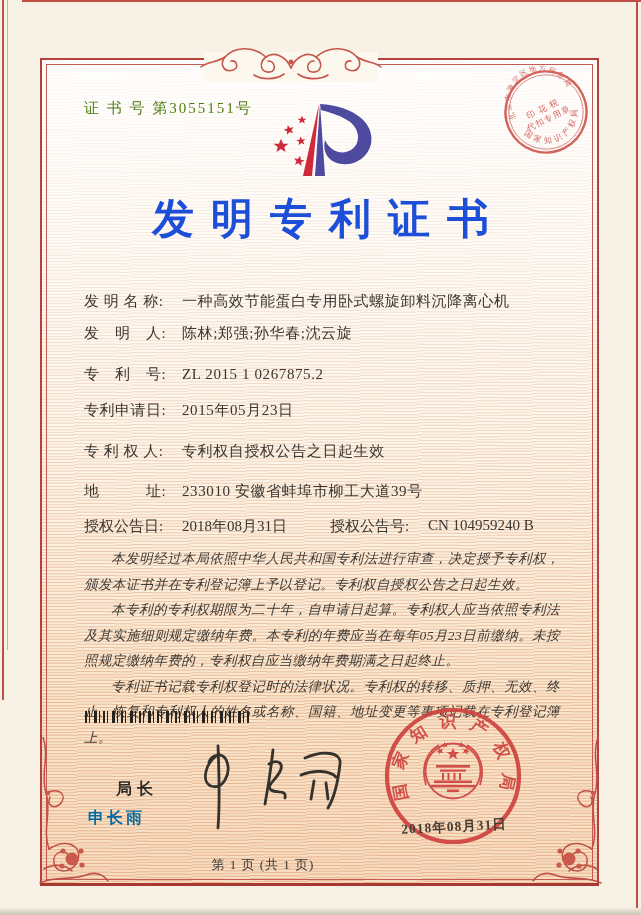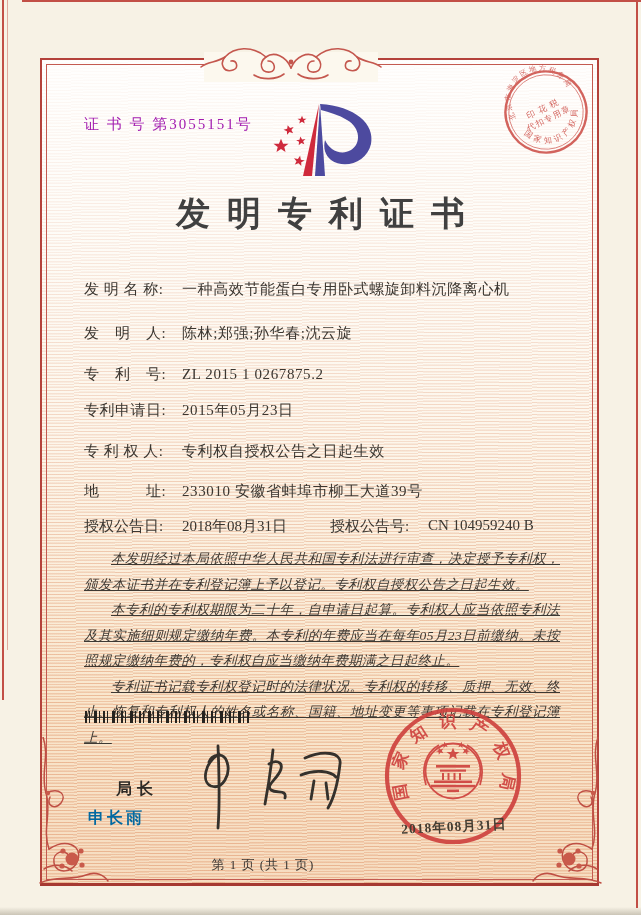--- a/index.html
+++ b/index.html
@@ -28,36 +28,36 @@
       repeating-linear-gradient(179deg, rgba(216,124,76,.30) 0 1px, rgba(255,255,255,0) 1px 3px),
       repeating-linear-gradient(181.5deg, rgba(216,124,76,.16) 0 1px, rgba(255,255,255,0) 1px 4px),
       linear-gradient(180deg, #fdf9ef 0%, #fcf2e2 45%, #f9e6cc 78%, #f6dcc0 100%);
   }
   .frame-outer { position:absolute; left:40px; top:58px; width:559px; height:828px;
     border:2px solid #b4423b; }
   .frame-inner { position:absolute; left:46px; top:64px; width:547px; height:816px;
     border:1px solid #c45a50; }
   .frame-bottom-thick { position:absolute; left:40px; top:883px; width:559px; height:3px; background:#a63931; }
 
-  .cert-no { position:absolute; left:84px; top:99px; font-size:15px; letter-spacing:2px; color:#a21caf;margin-top:16px; }
+  .cert-no { position:absolute; left:84px; top:99px; font-size:15px; letter-spacing:2px; color:#4d7c0f; }
   .logo { position:absolute; left:243px; top:90px; }
   .title { position:absolute; left:0; top:191px; width:641px; text-align:center;
     font-family:"Liberation Sans","DejaVu Sans",sans-serif;
-    font-size:34px; font-weight:700; letter-spacing:17px; padding-left:17px; color:#404040; }
+    font-size:42px; font-weight:700; letter-spacing:17px; padding-left:17px; color:#1d4ed8; }
 
   .frow { position:absolute; left:84px; font-size:15px; color:#3b3630; white-space:nowrap; }
   .flabel { display:inline-block; width:92px; white-space:pre; letter-spacing:.5px; }
   .fvalue { margin-left:6px; letter-spacing:.6px; }
   .grow { position:absolute; left:84px; top:517px; width:500px; font-size:15px; color:#3b3630; }
   .grow span { position:absolute; white-space:nowrap; }
   .g1 { left:0; } .gv1 { left:98px; } .g2 { left:246px; } .gv2 { left:344px; }
 
   .body-text { position:absolute; left:84px; top:546px; width:476px; }
   .body-text p { font-size:13.5px; line-height:25.5px; letter-spacing:.4px;
-    text-indent:2em; color:#3e3933; text-align:justify; font-style:italic;text-decoration:underline; }
+    text-indent:2em; color:#3e3933; text-align:justify; font-style:italic; }
 
   .barcode { position:absolute; left:85px; top:711px; width:166px; height:12px;
     background:repeating-linear-gradient(90deg,
       #26231f 0 2px, transparent 2px 4px,
       #26231f 4px 5px, transparent 5px 9px,
       #26231f 9px 12px, transparent 12px 14px,
       #26231f 14px 15px, transparent 15px 18px); }
 
   .sig-role { position:absolute; left:88px; top:779px; font-size:16px; letter-spacing:5px;
     font-weight:600; color:#2e2a26; font-family:"Liberation Sans","DejaVu Sans",sans-serif;margin-left:28px; }
@@ -174,21 +174,21 @@
         <textPath href="#taxTop" startOffset="1">北京市海淀区地方税务局</textPath>
       </text>
       <text font-size="8" letter-spacing="3.2" font-family="Liberation Sans, sans-serif">
         <textPath href="#taxBottom" startOffset="2">国家知识产权局</textPath>
       </text>
       <text x="48" y="46.5" font-size="8.6" letter-spacing="4" text-anchor="middle" font-family="Liberation Sans, sans-serif">印花税</text>
       <text x="48" y="57.5" font-size="8.2" letter-spacing="1.4" text-anchor="middle" font-family="Liberation Sans, sans-serif">代扣专用章</text>
     </g>
   </svg>
 
-  <div class="frow" style="top:280px">
+  <div class="frow" style="top:292px">
     <span class="flabel">发 明 名 称:</span><span class="fvalue">一种高效节能蛋白专用卧式螺旋卸料沉降离心机</span>
   </div>
   <div class="frow" style="top:324px">
     <span class="flabel">发　明　人:</span><span class="fvalue">陈林;郑强;孙华春;沈云旋</span>
   </div>
   <div class="frow" style="top:365px">
     <span class="flabel">专　利　号:</span><span class="fvalue">ZL 2015 1 0267875.2</span>
   </div>
   <div class="frow" style="top:401px">
     <span class="flabel">专利申请日:</span><span class="fvalue">2015年05月23日</span>

